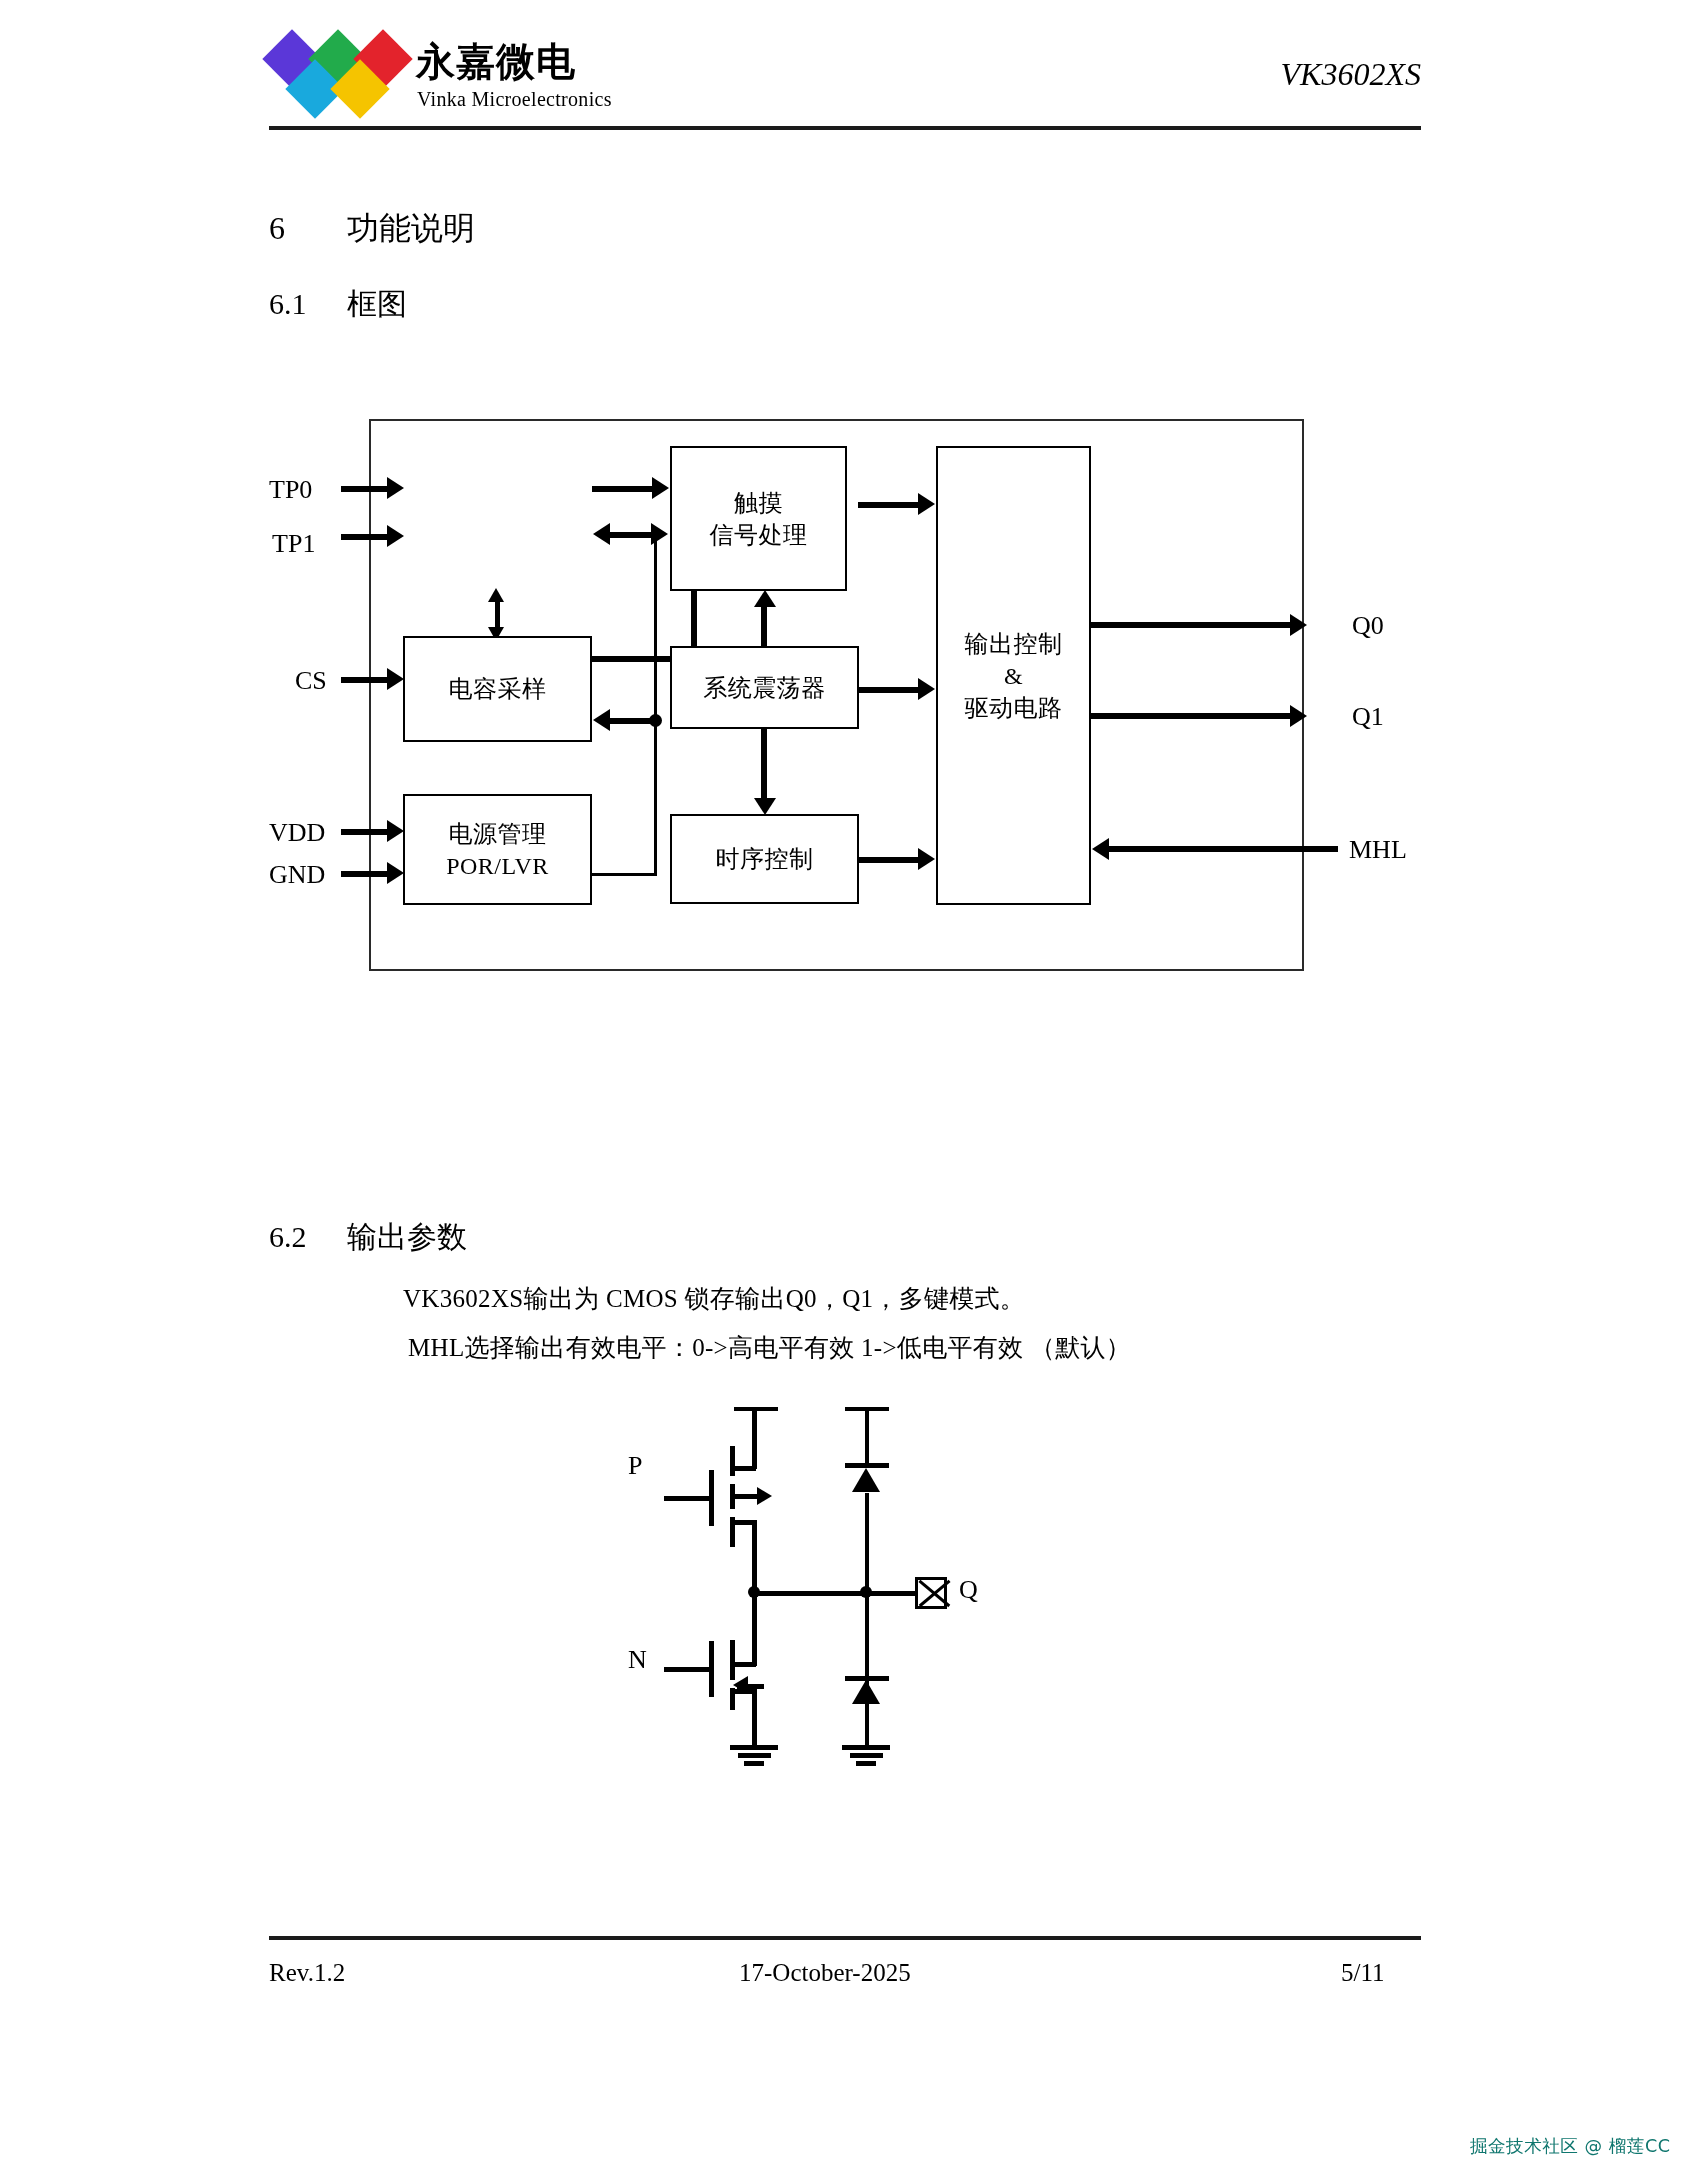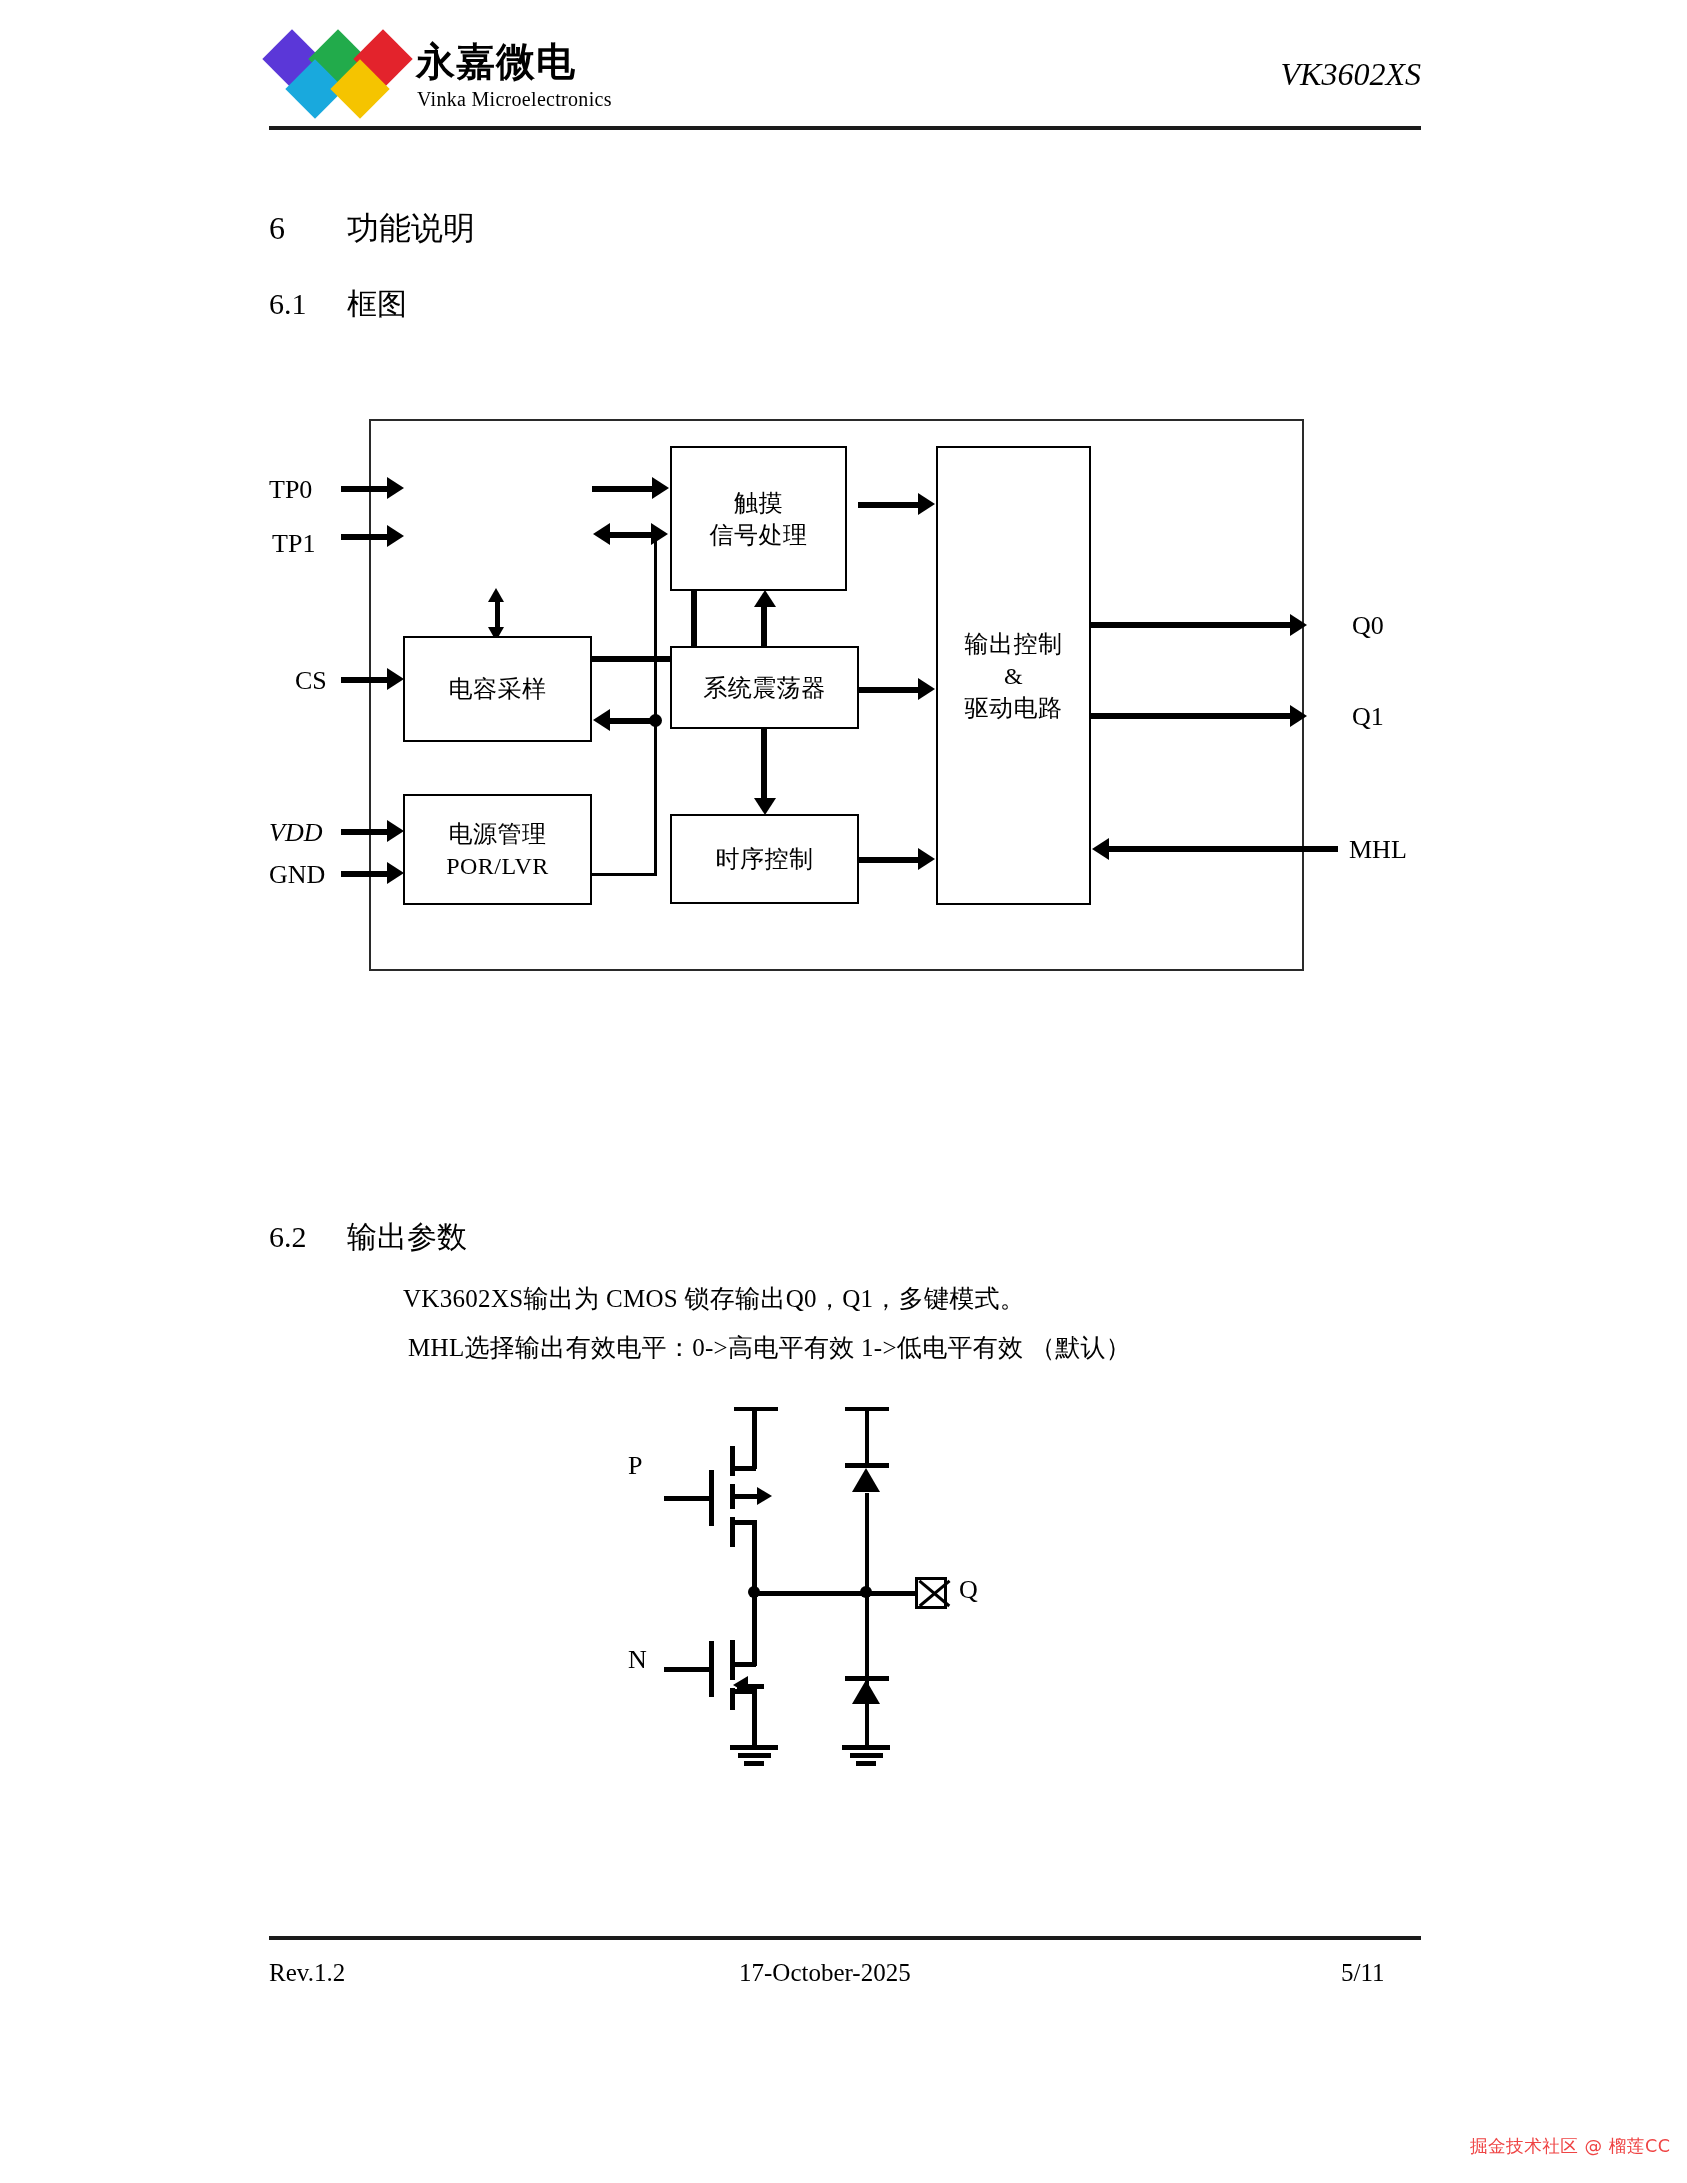--- a/index.html
+++ b/index.html
@@ -250,21 +250,21 @@
   #footer-date { left: 739px; }
   #footer-page { left: 1341px; text-align: right; }
 
   
   #watermark {
     position: absolute;
     right: 16.5px;
     bottom: 25px;
     font-family: "DejaVu Sans", "Liberation Sans", sans-serif;
     font-size: 17.6px;
-    color: #ef4444;
+    color: #0f766e;
     white-space: nowrap;
     letter-spacing: 0.5px;
   }
 </style>
 </head>
 <body>
 
 <div id="page-header">
 
   <div id="logo-block">
@@ -324,21 +324,21 @@
     <span>驱动电路</span>
   </div>
 
   <div class="blk" id="blk-timing">
     <span>时序控制</span>
   </div>
 
   <div class="pinlabel" style="left:0px;   top:82px;">TP0</div>
   <div class="pinlabel" style="left:3.1px;   top:136px;">TP1</div>
   <div class="pinlabel" style="left:26px;  top:273px;">CS</div>
-  <div class="pinlabel" style="left:0px;   top:425px;font-style:italic;">VDD</div>
+  <div class="pinlabel" style="left:0px;   top:425px;">VDD</div>
   <div class="pinlabel" style="left:0px;   top:467px;">GND</div>
   <div class="pinlabel" style="left:1083px;top:218px;">Q0</div>
   <div class="pinlabel" style="left:1083px;top:309px;">Q1</div>
   <div class="pinlabel" style="left:1037px;top:442px;margin-left:43px;">MHL</div>
 
   <div class="wire-h" style="left:72px; top:93px; width:48px;"></div>
   <div class="arrow arrow-r" style="left:118px; top:84px;"></div>
 
   <div class="wire-h" style="left:72px; top:141px; width:48px;"></div>
   <div class="arrow arrow-r" style="left:118px; top:132px;"></div>

